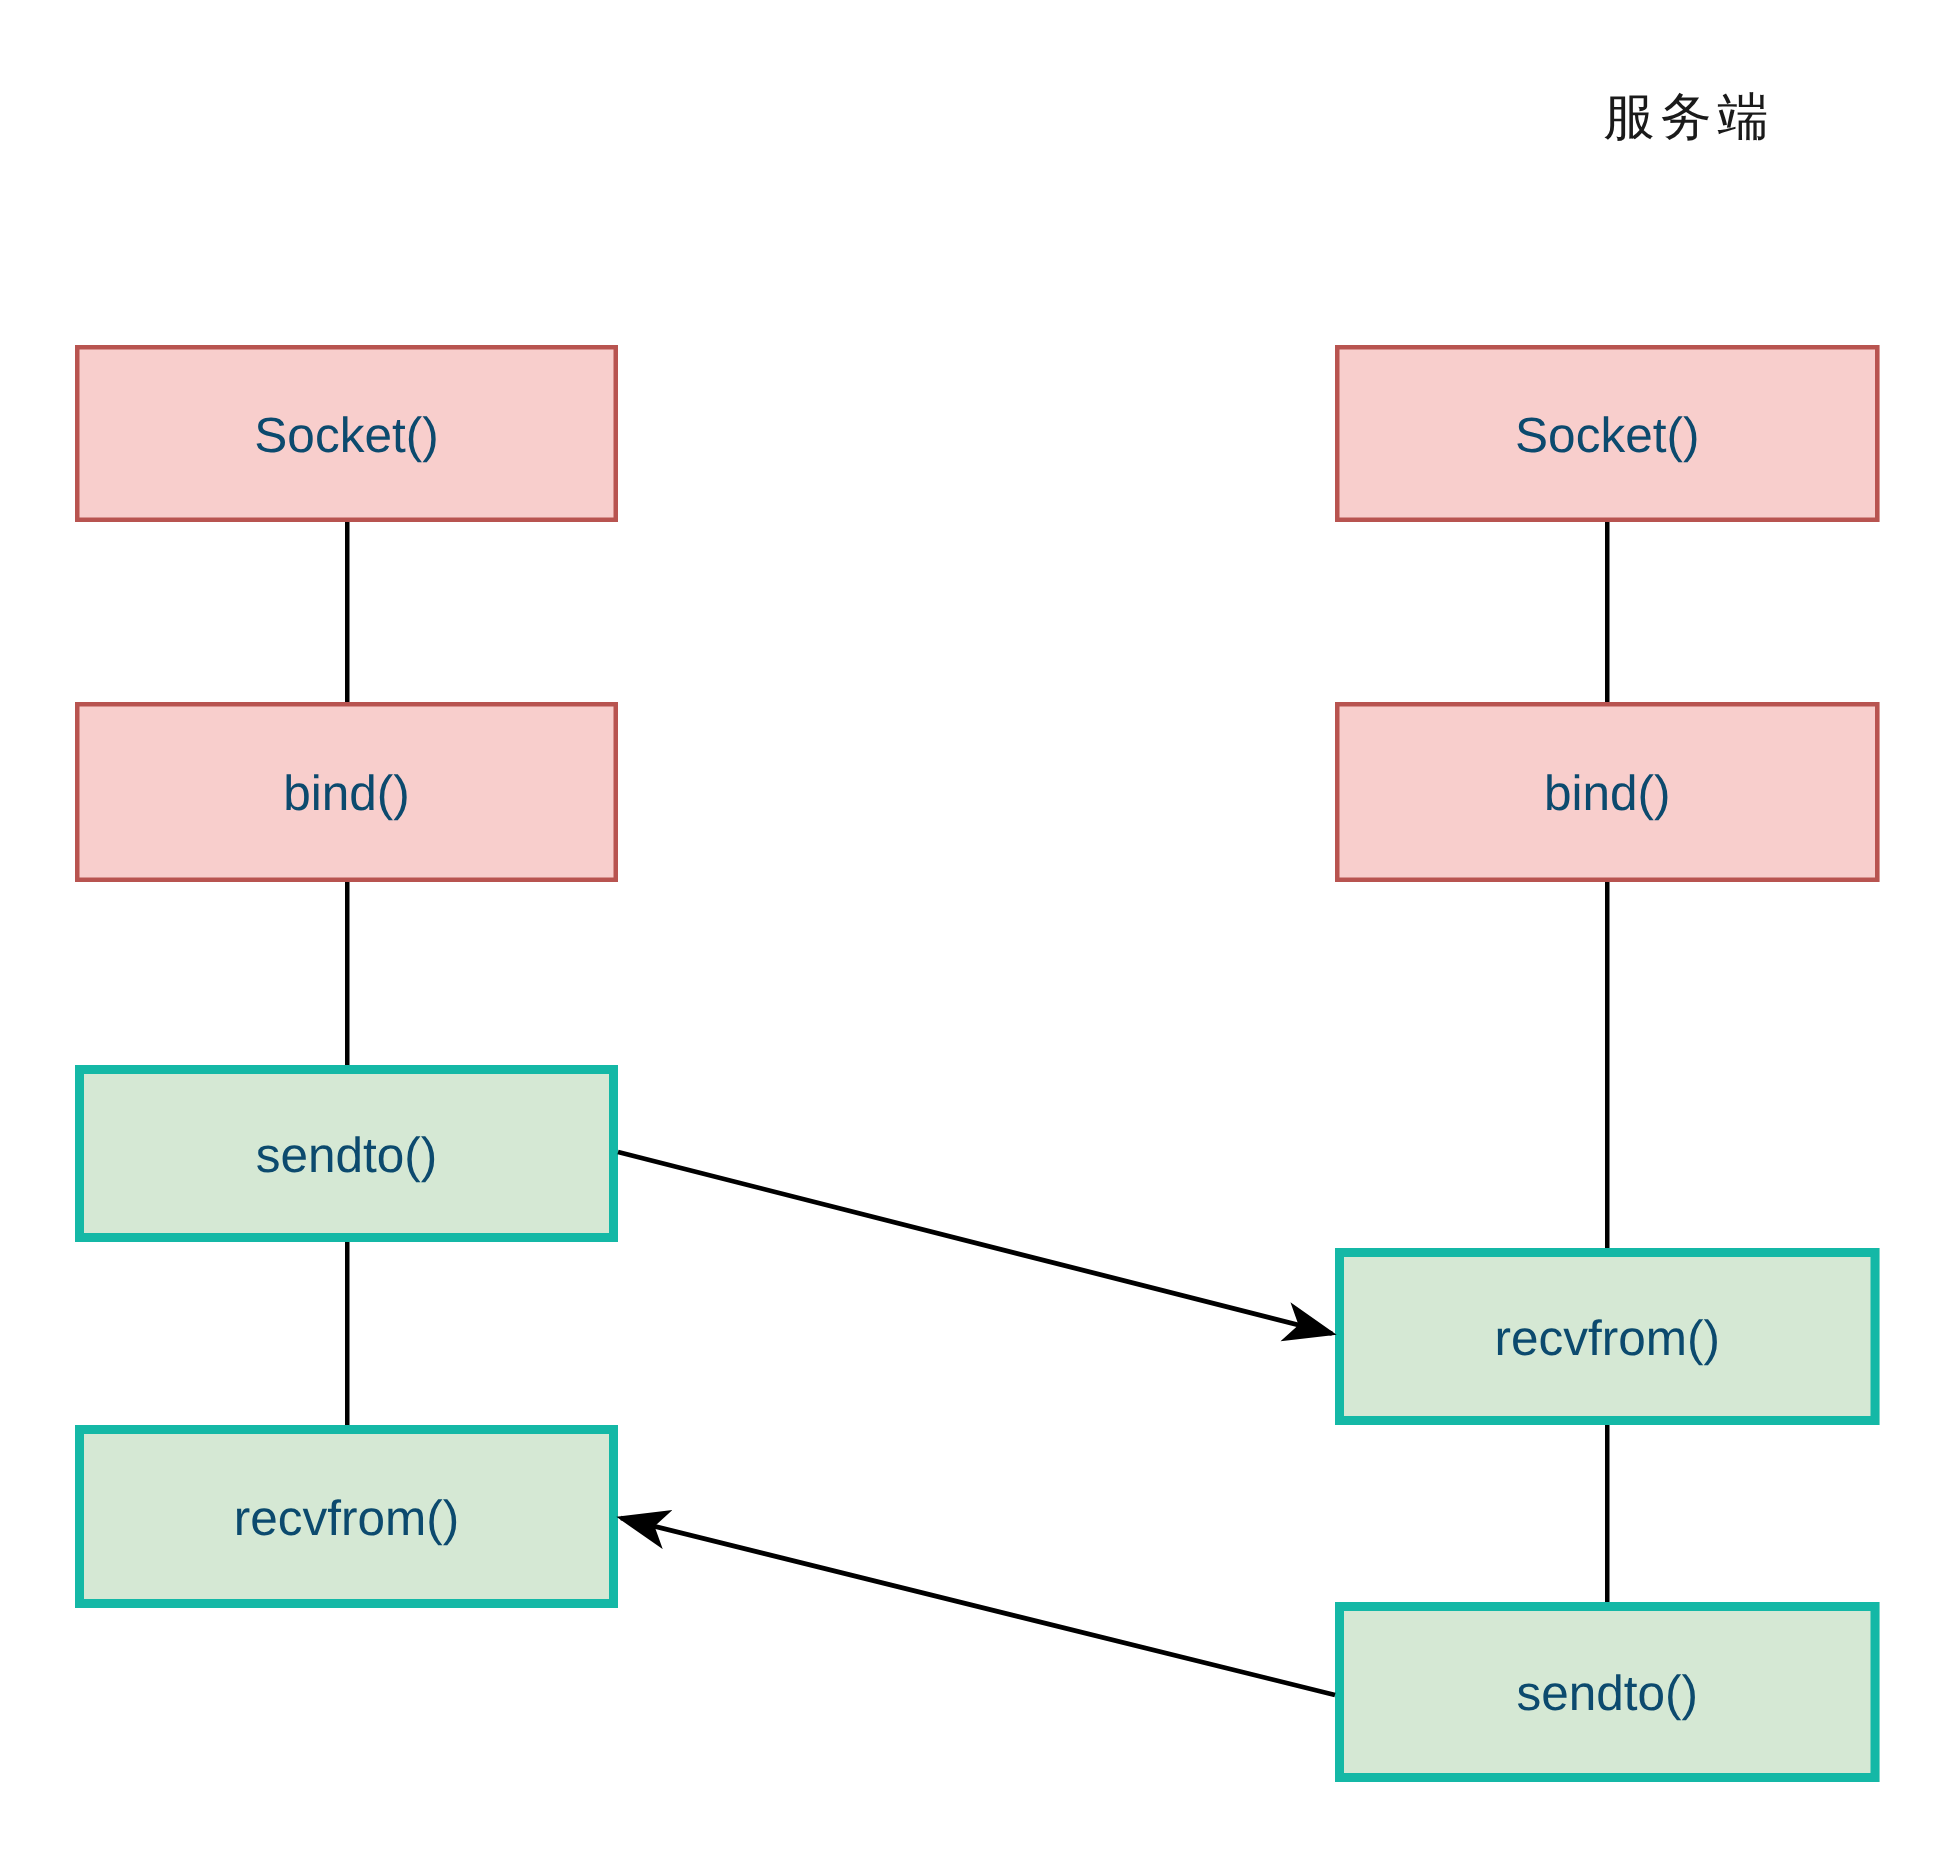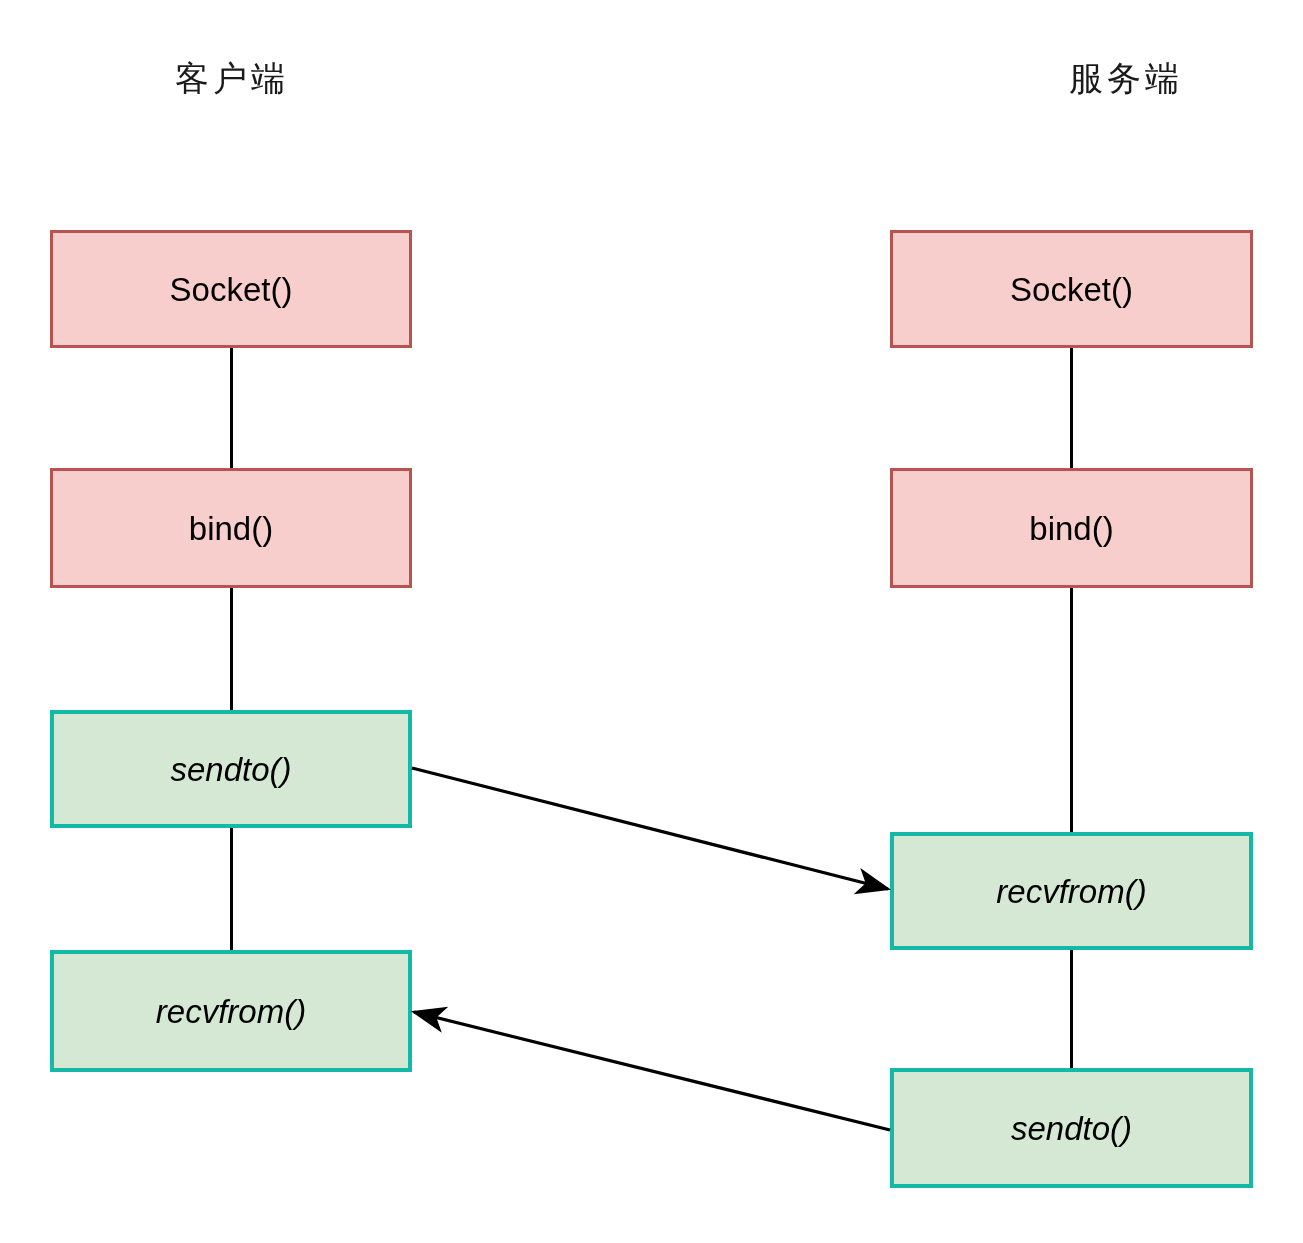--- a/index.html
+++ b/index.html
@@ -26,31 +26,30 @@
     line-height: 1;
   }
   .node {
     position: absolute;
     box-sizing: border-box;
     display: flex;
     align-items: center;
     justify-content: center;
     font-family: "Liberation Sans", sans-serif;
     font-size: 33px;
-    color: #000000;
+    color: #0c4a6e;
     line-height: 1;
   }
   .node.pink {
     background: #f8cecc;
     border: 3px solid #b85450;
   }
   .node.green {
     background: #d5e8d4;
-    border: 4px solid #14b8a6;
-    font-style: italic;
+    border: 6px solid #14b8a6;
   }
   .node-label {
     pointer-events: none;
   }
   .connector {
     position: absolute;
     background: #000000;
     width: 3px;
   }
   svg.arrow-layer {
@@ -60,21 +59,20 @@
     width: 1303px;
     height: 1243px;
     overflow: visible;
   }
 </style>
 </head>
 <body>
 
 <div id="canvas">
 
-  <div class="column-title" style="left: 82px; top: 62px; width: 300px;">客户端</div>
 
   <div class="column-title" style="left: 976px; top: 62px; width: 300px;">服务端</div>
 
   <div class="connector" id="client-conn-1" style="left: 230px; top: 348px; height: 120px;"></div>
   <div class="connector" id="client-conn-2" style="left: 230px; top: 588px; height: 122px;"></div>
   <div class="connector" id="client-conn-3" style="left: 230px; top: 828px; height: 122px;"></div>
 
   <div class="connector" id="server-conn-1" style="left: 1070px; top: 348px; height: 120px;"></div>
   <div class="connector" id="server-conn-2" style="left: 1070px; top: 588px; height: 244px;"></div>
   <div class="connector" id="server-conn-3" style="left: 1070px; top: 950px; height: 118px;"></div>

